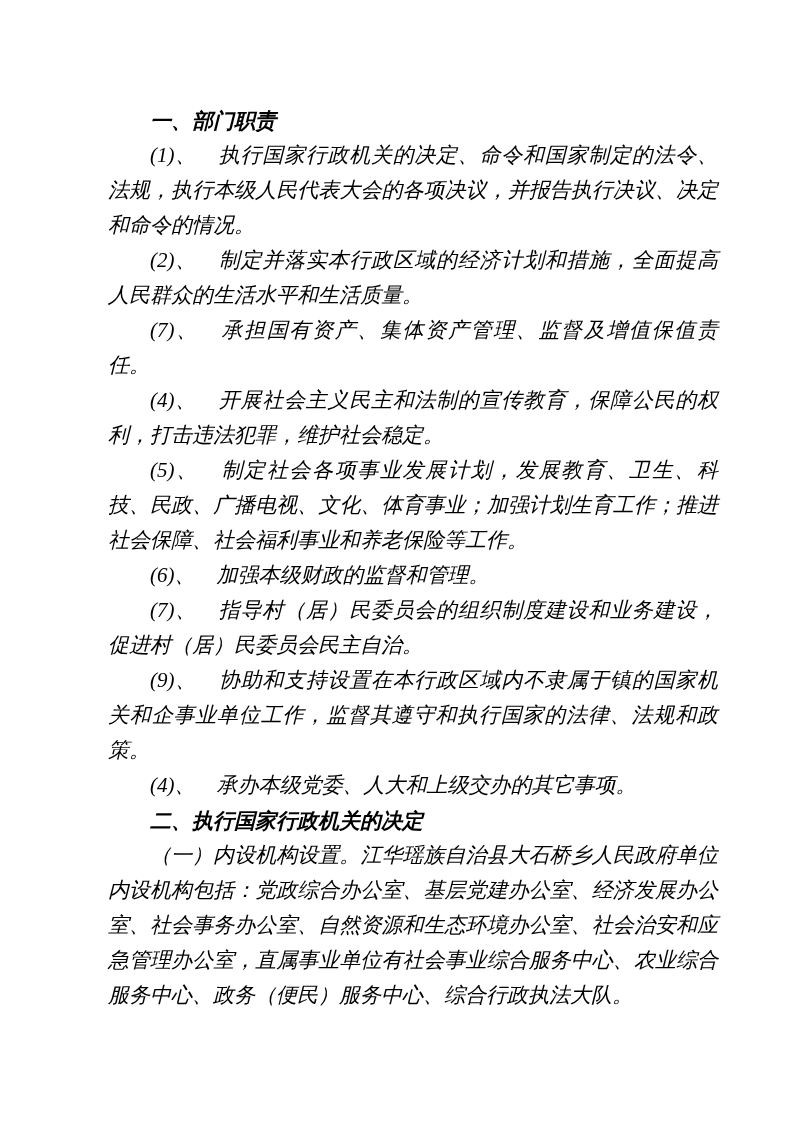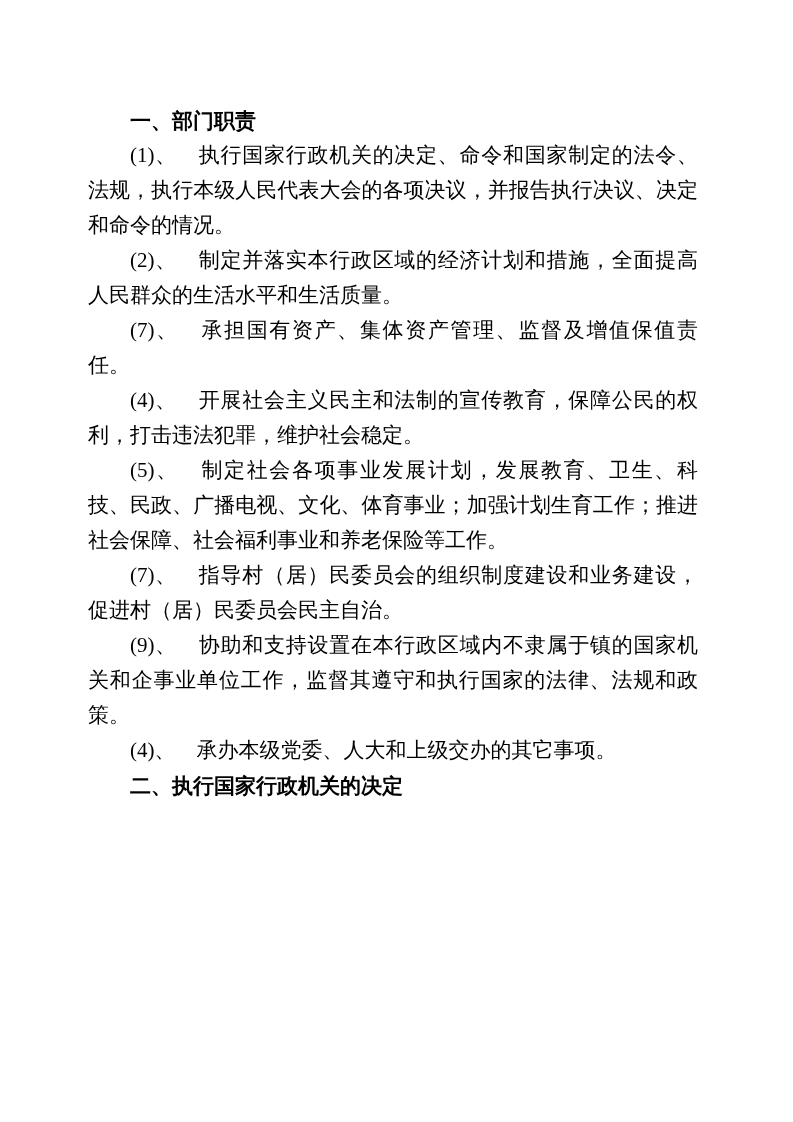--- a/index.html
+++ b/index.html
@@ -11,23 +11,24 @@
     position: relative;
     width: 793px;
     height: 1122px;
     background: #ffffff;
     overflow: hidden;
     font-family: "Liberation Serif", "DejaVu Serif", serif;
     color: #000000;
   }
   .content {
     position: absolute;
-    left: 88px;
+    left: 108px;
     top: 103px;
     width: 610px;
+    font-style: italic;
   }
   .content p,
   .content h2 {
     margin: 0;
     padding: 0;
     font-size: 21px;
     line-height: 35px;
   }
   .section-heading {
     font-family: "Liberation Sans", "DejaVu Sans", sans-serif;
@@ -49,21 +50,23 @@
 <div class="page">
   <div class="content">
 
     <h2 class="section-heading">一、部门职责</h2>
 
     <p class="body-para">(1)、　执行国家行政机关的决定、命令和国家制定的法令、法规，执行本级人民代表大会的各项决议，并报告执行决议、决定和命令的情况。</p>
     <p class="body-para">(2)、　制定并落实本行政区域的经济计划和措施，全面提高人民群众的生活水平和生活质量。</p>
     <p class="body-para">(7)、　承担国有资产、集体资产管理、监督及增值保值责任。</p>
     <p class="body-para">(4)、　开展社会主义民主和法制的宣传教育，保障公民的权利，打击违法犯罪，维护社会稳定。</p>
     <p class="body-para">(5)、　制定社会各项事业发展计划，发展教育、卫生、科技、民政、广播电视、文化、体育事业；加强计划生育工作；推进社会保障、社会福利事业和养老保险等工作。</p>
+    <p class="body-para">(6)、　加强本级财政的监督和管理。</p>
     <p class="body-para">(7)、　指导村（居）民委员会的组织制度建设和业务建设，促进村（居）民委员会民主自治。</p>
     <p class="body-para">(9)、　协助和支持设置在本行政区域内不隶属于镇的国家机关和企事业单位工作，监督其遵守和执行国家的法律、法规和政策。</p>
     <p class="body-para">(4)、　承办本级党委、人大和上级交办的其它事项。</p>
 
     <h2 class="section-heading">二、执行国家行政机关的决定</h2>
 
+    <p class="body-para">（一）内设机构设置。江华瑶族自治县大石桥乡人民政府单位内设机构包括：党政综合办公室、基层党建办公室、经济发展办公室、社会事务办公室、自然资源和生态环境办公室、社会治安和应急管理办公室，直属事业单位有社会事业综合服务中心、农业综合服务中心、政务（便民）服务中心、综合行政执法大队。</p>
 
   </div>
 </div>
 
 </body></html>

